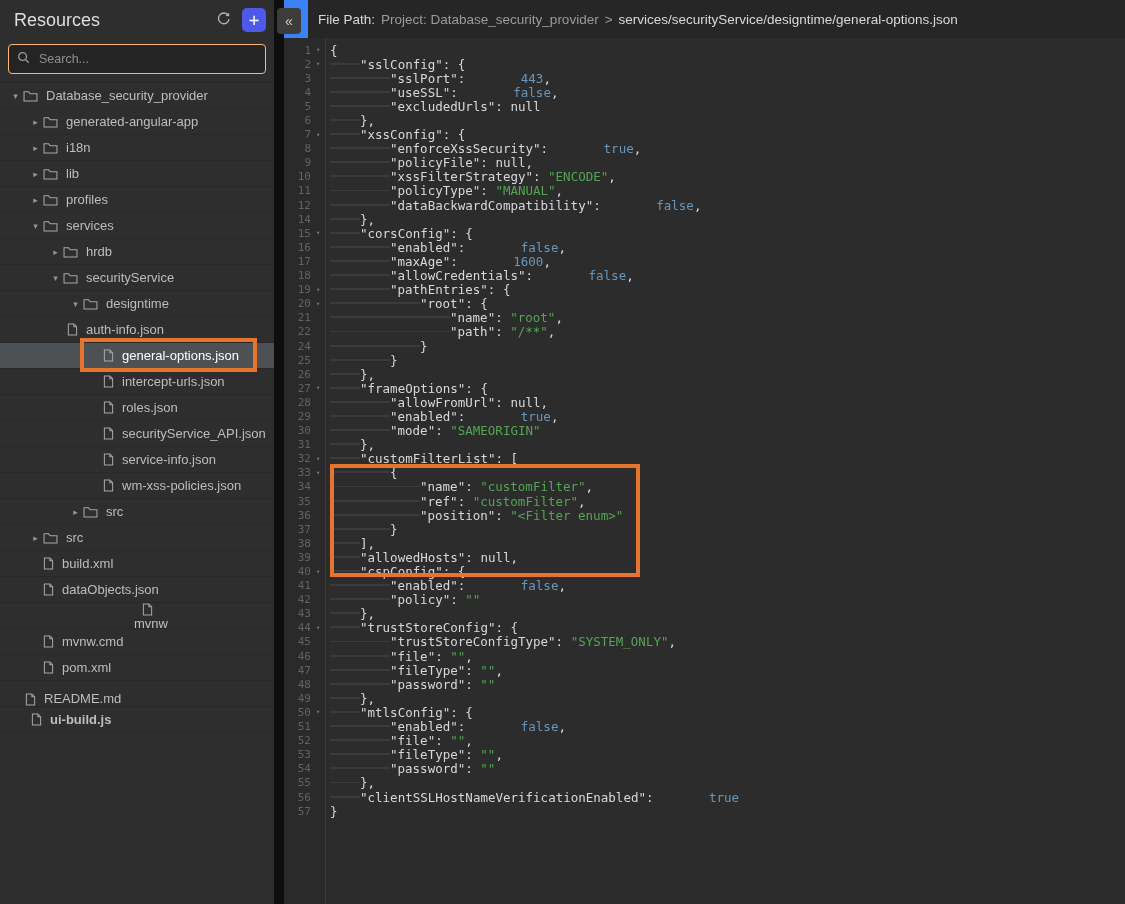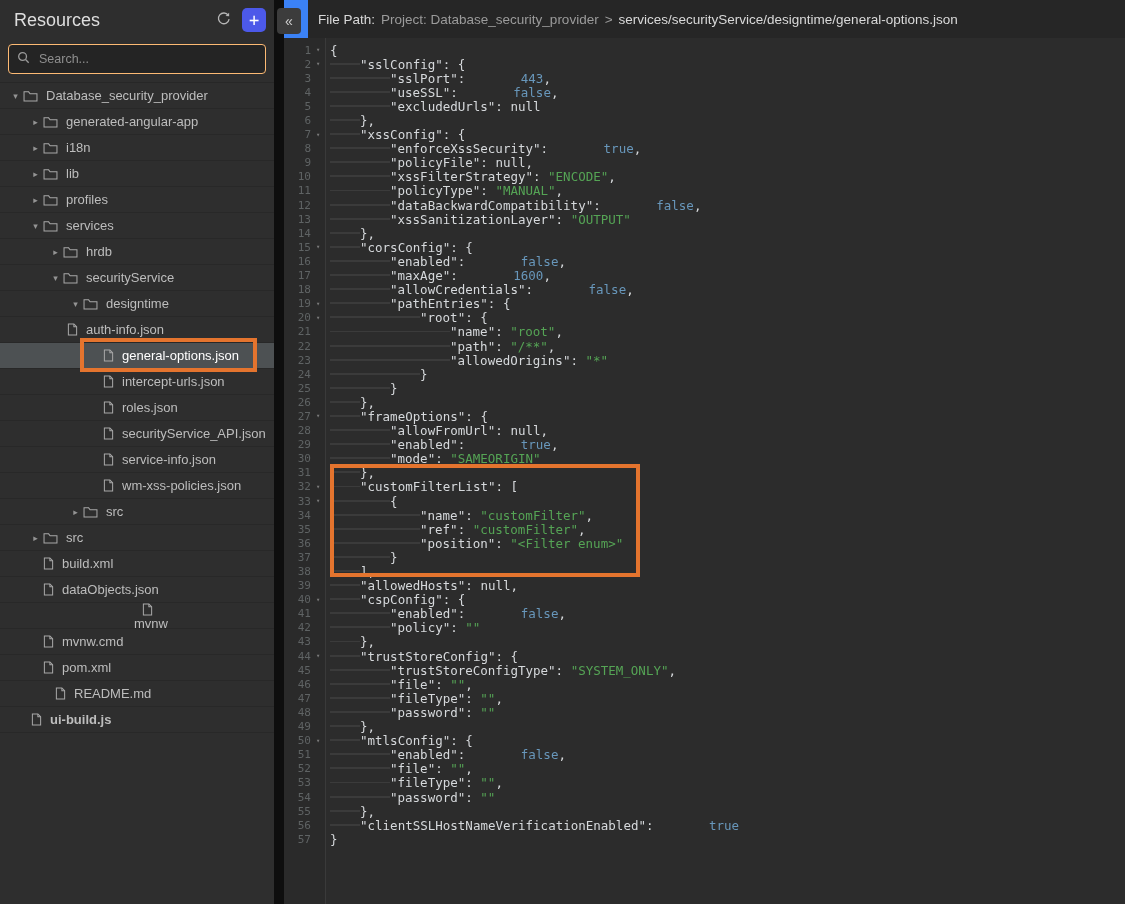--- a/index.html
+++ b/index.html
@@ -312,21 +312,21 @@
         <div class="tree-row" style="padding-left: 28px;">
           <span class="spacer"></span>
           <span class="t-icon">
             <svg width="11" height="13" viewBox="0 0 12 14" fill="none">
               <path d="M1.5 1 H7.5 L10.5 4 V13 H1.5 Z" stroke="#a8a8a8" stroke-width="1.1"></path>
               <path d="M7.5 1 V4 H10.5" stroke="#a8a8a8" stroke-width="1.1"></path>
             </svg>
           </span>
           <span>pom.xml</span>
         </div>
-        <div class="tree-row" style="padding-left: 40px;">
+        <div class="tree-row" style="padding-left: 10px; align-items: flex-end;">
           <span class="spacer"></span>
           <span class="t-icon">
             <svg width="11" height="13" viewBox="0 0 12 14" fill="none">
               <path d="M1.5 1 H7.5 L10.5 4 V13 H1.5 Z" stroke="#a8a8a8" stroke-width="1.1"></path>
               <path d="M7.5 1 V4 H10.5" stroke="#a8a8a8" stroke-width="1.1"></path>
             </svg>
           </span>
           <span>README.md</span>
         </div>
         <div class="tree-row" style="padding-left: 16px; font-weight: bold;">
@@ -414,25 +414,20 @@
             <span class="ln">11</span>
             <span class="fold"></span>
             <span class="lt"><span class="ind"></span><span class="ind"></span><span class="k">"policyType"</span>: <span class="s">"MANUAL"</span>,</span>
           </div>
           <div class="code-line">
             <span class="ln">12</span>
             <span class="fold"></span>
             <span class="lt"><span class="ind"></span><span class="ind"></span><span class="k">"dataBackwardCompatibility"</span>: <span class="b">false</span>,</span>
           </div>
           <div class="code-line">
-            <span class="ln">13</span>
-            <span class="fold"></span>
-            <span class="lt"><span class="ind"></span><span class="ind"></span><span class="k">"xssSanitizationLayer"</span>: <span class="s">"OUTPUT"</span></span>
-          </div>
-          <div class="code-line">
             <span class="ln">14</span>
             <span class="fold"></span>
             <span class="lt"><span class="ind"></span>},</span>
           </div>
           <div class="code-line">
             <span class="ln">15</span>
             <span class="fold">▾</span>
             <span class="lt"><span class="ind"></span><span class="k">"corsConfig"</span>: {</span>
           </div>
           <div class="code-line">
@@ -462,25 +457,20 @@
           </div>
           <div class="code-line">
             <span class="ln">21</span>
             <span class="fold"></span>
             <span class="lt"><span class="ind"></span><span class="ind"></span><span class="ind"></span><span class="ind"></span><span class="k">"name"</span>: <span class="s">"root"</span>,</span>
           </div>
           <div class="code-line">
             <span class="ln">22</span>
             <span class="fold"></span>
             <span class="lt"><span class="ind"></span><span class="ind"></span><span class="ind"></span><span class="ind"></span><span class="k">"path"</span>: <span class="s">"/**"</span>,</span>
-          </div>
-          <div class="code-line">
-            <span class="ln">23</span>
-            <span class="fold"></span>
-            <span class="lt"><span class="ind"></span><span class="ind"></span><span class="ind"></span><span class="ind"></span><span class="k">"allowedOrigins"</span>: <span class="s">"*"</span></span>
           </div>
           <div class="code-line">
             <span class="ln">24</span>
             <span class="fold"></span>
             <span class="lt"><span class="ind"></span><span class="ind"></span><span class="ind"></span>}</span>
           </div>
           <div class="code-line">
             <span class="ln">25</span>
             <span class="fold"></span>
             <span class="lt"><span class="ind"></span><span class="ind"></span>}</span>

